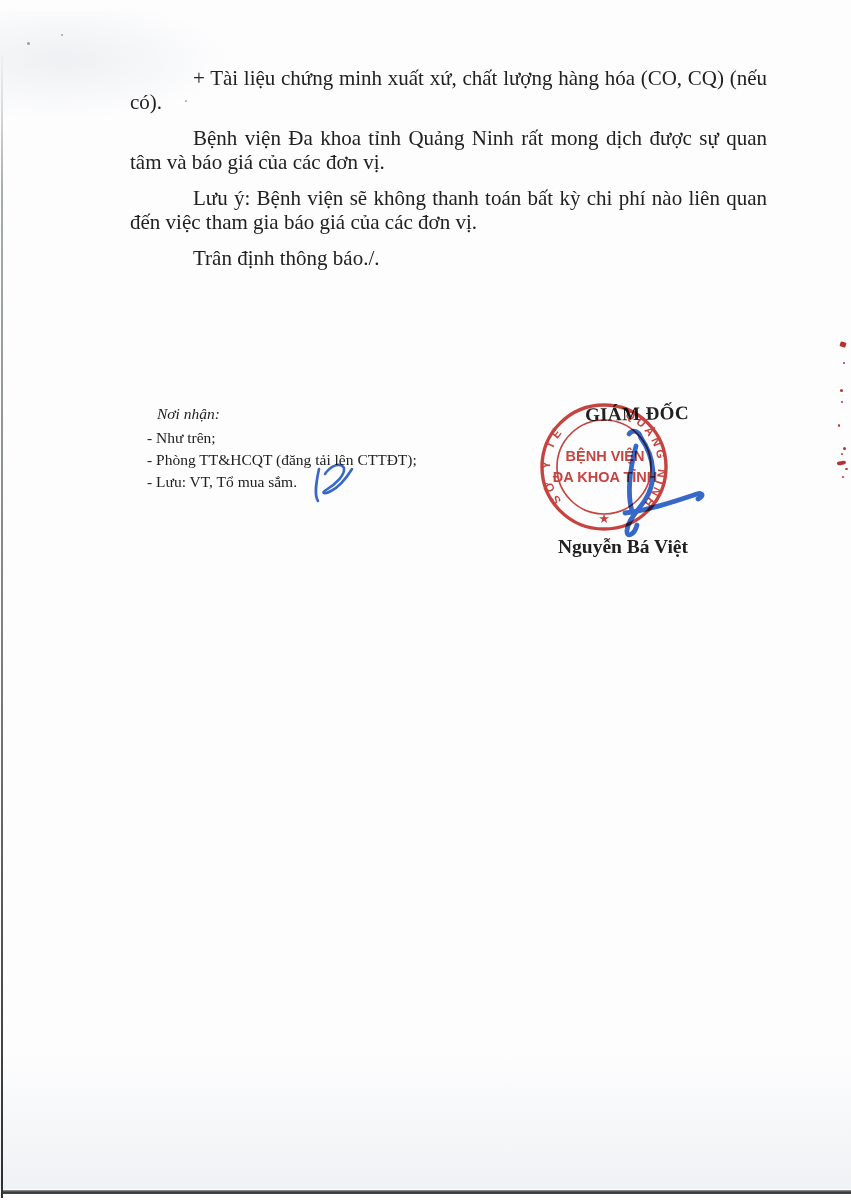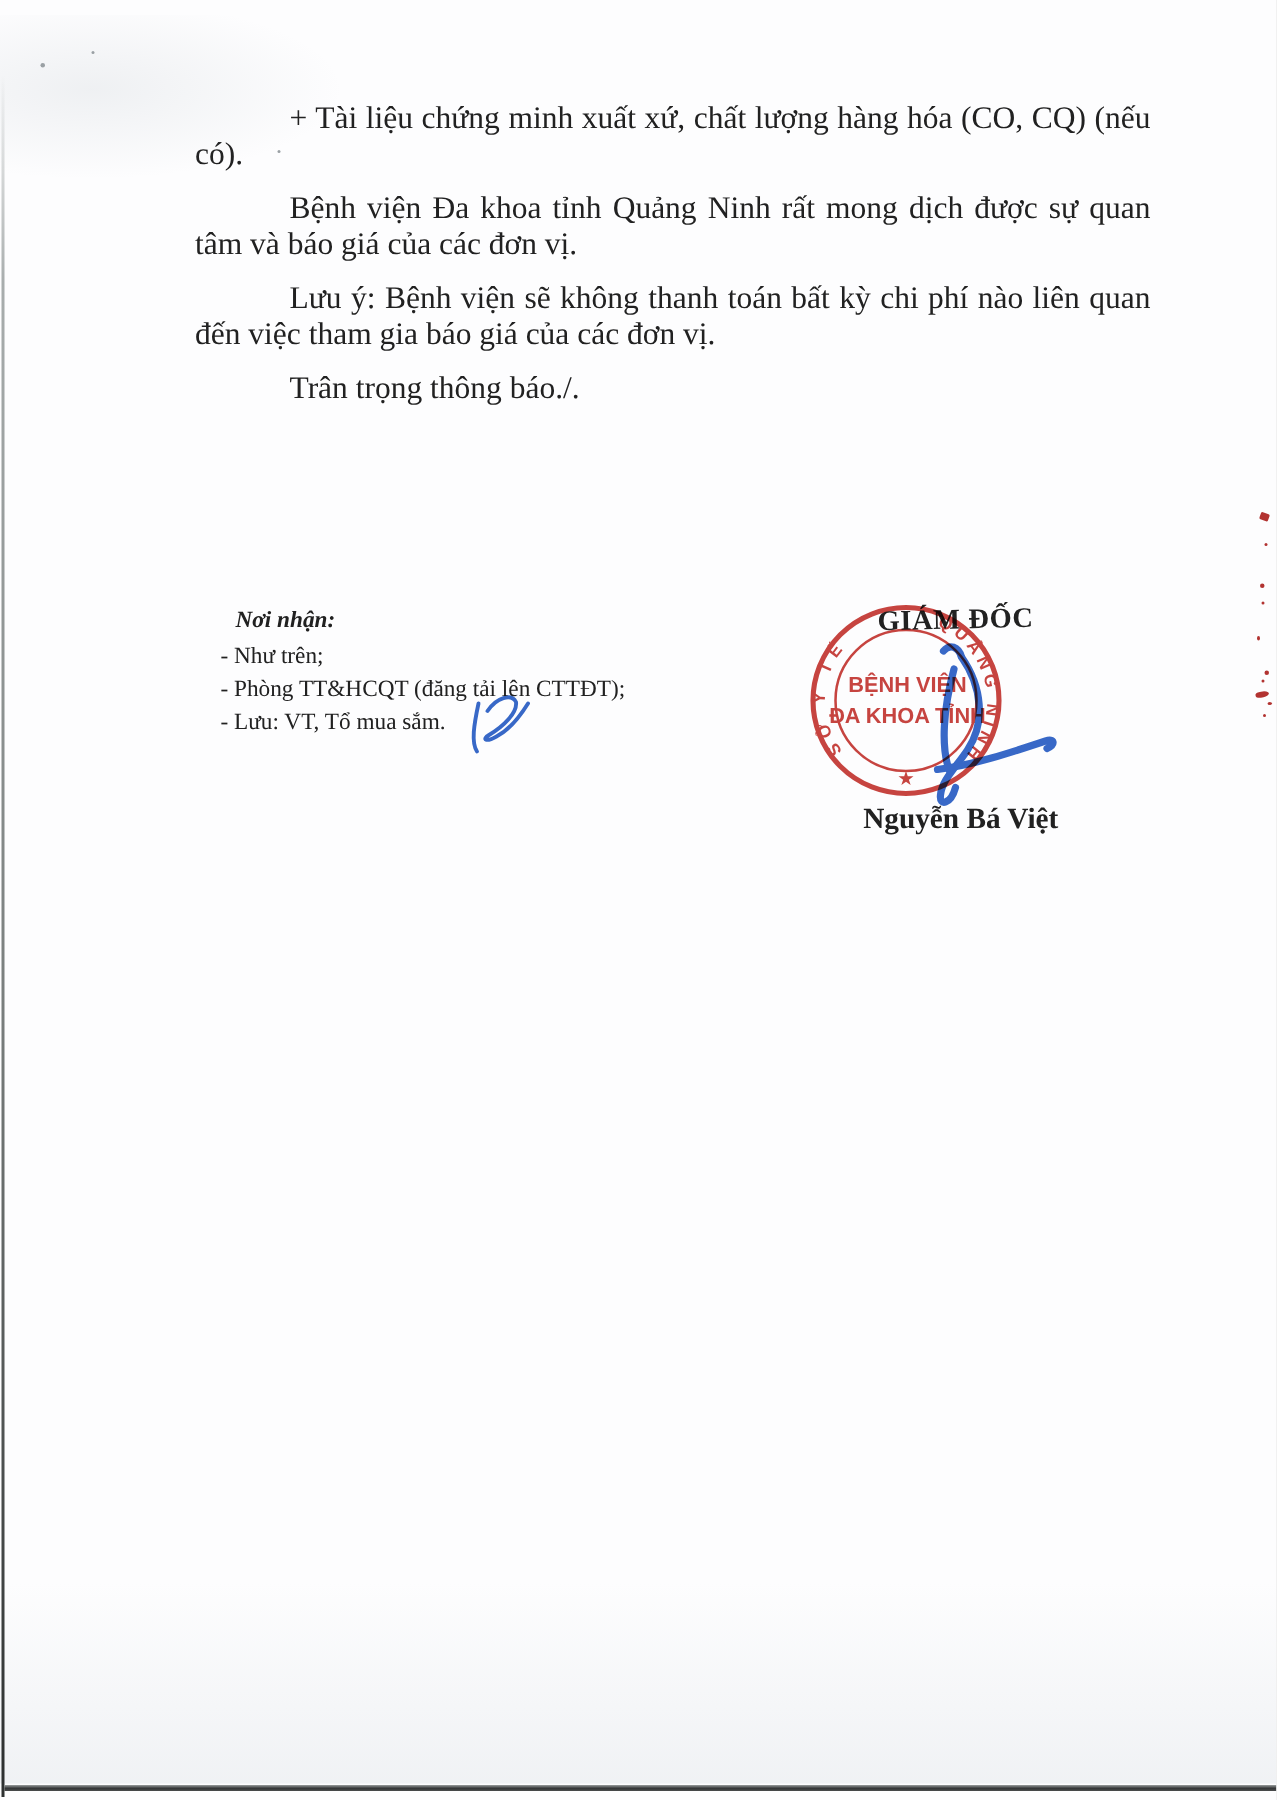--- a/index.html
+++ b/index.html
@@ -11,30 +11,30 @@
   
   .body-text{
     position:absolute; left:130px; top:66px; width:637px;
     font-size:21px; line-height:24px; text-align:justify;
   }
   .body-text p{ margin:0 0 12px 0; text-indent:63px; }
   .body-text p.italic{ }
 
   
   .recipients{ position:absolute; left:147px; top:403px; font-size:15.5px; line-height:22px; }
-  .recipients .r-title{ font-weight:bold; font-style:italic; margin:0 0 2px 10px; }
+  .recipients .r-title{ font-weight:normal; font-style:italic; margin:0 0 2px 10px; }
   .recipients .r-item{ white-space:nowrap; }
 
   
   .sig-title{
     position:absolute; left:567px; top:403px; width:140px; text-align:center;
     font-weight:bold; font-size:19px; letter-spacing:.4px; transform:rotate(-1.2deg);
   }
   .signer-name{
-    position:absolute; left:558px; top:536px; width:165px; text-align:center;
+    position:absolute; left:558px; top:536px; width:165px; text-align:left;
     font-weight:bold; font-size:19.5px;
   }
   .stamp{
     position:absolute; left:519px; top:382px; width:170px; height:170px;
     mix-blend-mode:multiply; opacity:.92;
   }
   .stamp text{ font-family:"Liberation Sans", sans-serif; }
   .signature-ink{
     position:absolute; left:585px; top:410px; width:140px; height:140px;
     mix-blend-mode:multiply; opacity:.95;
@@ -67,21 +67,21 @@
 </style>
 </head>
 <body>
 
 <div class="page">
 
   <div class="body-text">
     <p>+ Tài liệu chứng minh xuất xứ, chất lượng hàng hóa (CO, CQ) (nếu có).</p>
     <p>Bệnh viện Đa khoa tỉnh Quảng Ninh rất mong dịch được sự quan tâm và báo giá của các đơn vị.</p>
     <p class="italic">Lưu ý: Bệnh viện sẽ không thanh toán bất kỳ chi phí nào liên quan đến việc tham gia báo giá của các đơn vị.</p>
-    <p>Trân trọng thông báo./.</p>
+    <p>Trân định thông báo./.</p>
   </div>
 
   <div class="recipients">
     <div class="r-title">Nơi nhận:</div>
     <div class="r-item">- Như trên;</div>
     <div class="r-item">- Phòng TT&amp;HCQT (đăng tải lên CTTĐT);</div>
     <div class="r-item">- Lưu: VT, Tổ mua sắm.</div>
   </div>
 
   <svg class="paraph-ink" viewBox="0 0 55 48">

